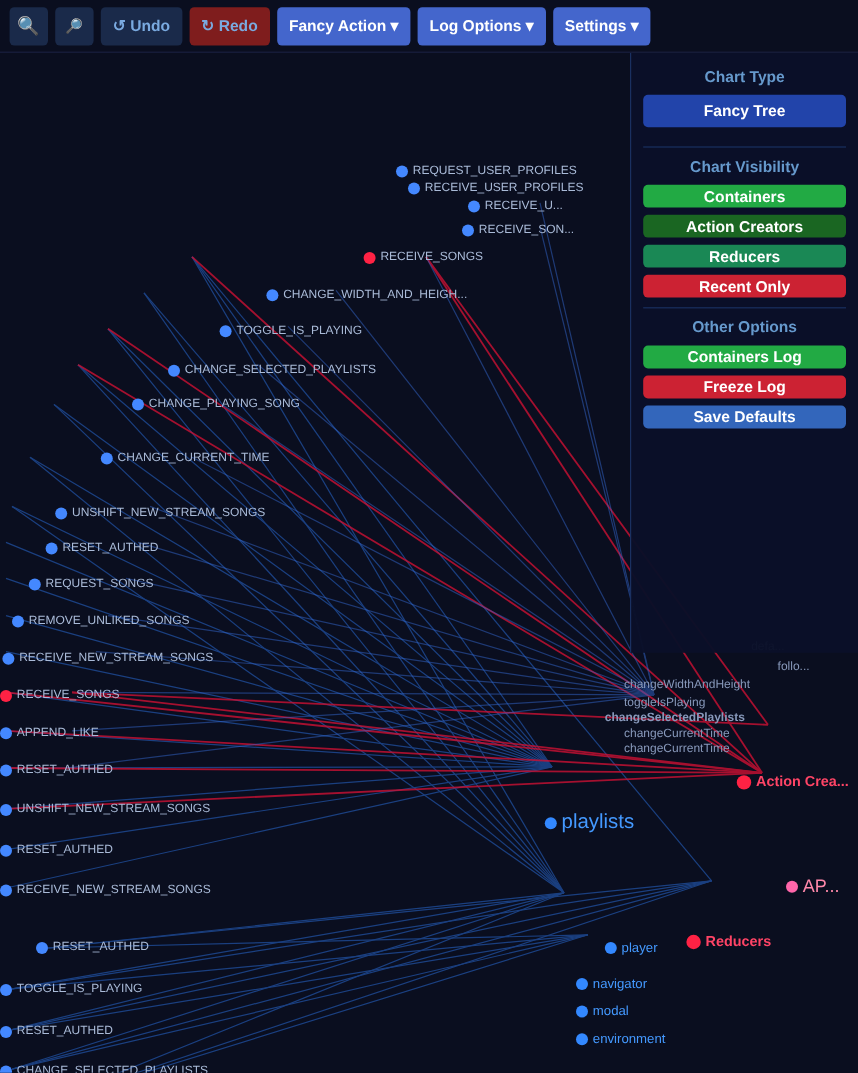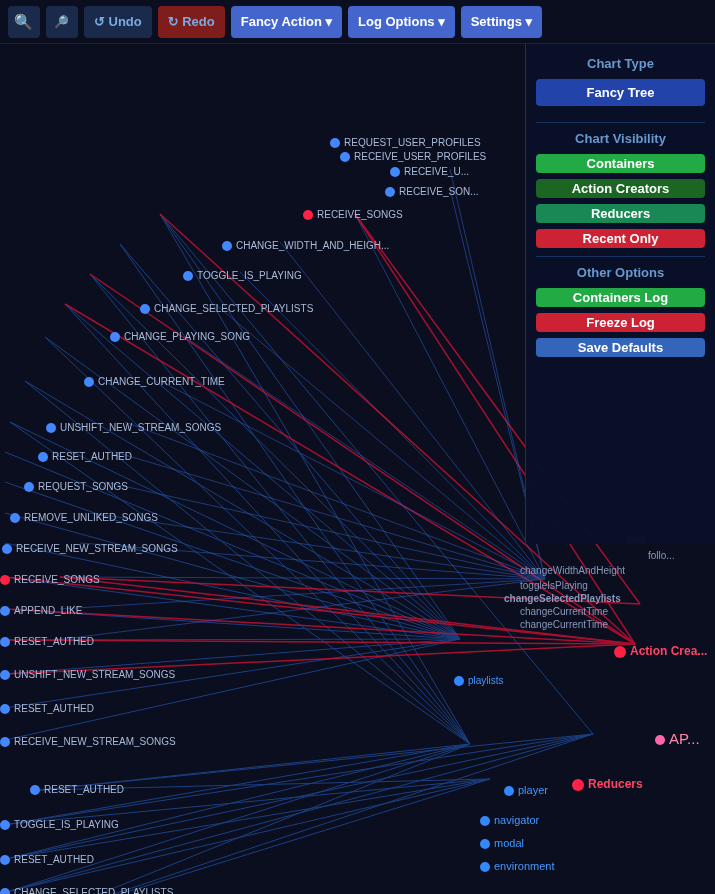--- a/index.html
+++ b/index.html
@@ -363,21 +363,21 @@
   </div>
   <div class="node-label" style="left:0px;top:810px;">
     <span class="node-dot dot-blue"></span>
     <span>RESET_AUTHED</span>
   </div>
   <div class="node-label" style="left:0px;top:843px;">
     <span class="node-dot dot-blue"></span>
     <span>CHANGE_SELECTED_PLAYLISTS</span>
   </div>
 
-  <div class="tree-label" style="left:454px;top:631px;color:#4499ff;font-size:10px;">
+  <div class="tree-label" style="left:454px;top:631px;color:#4499ff;font-size:17px;">
     <span style="display:inline-block;width:10px;height:10px;border-radius:50%;background:#3388ff;margin-right:4px;vertical-align:middle;"></span>playlists
   </div>
   <div class="tree-label" style="left:460px;top:740px;color:#4499ff;font-size:11px;padding-left:44px;">
     <span style="display:inline-block;width:10px;height:10px;border-radius:50%;background:#3388ff;margin-right:4px;vertical-align:middle;"></span>player
   </div>
   <div class="tree-label" style="left:480px;top:770px;color:#4499ff;font-size:11px;">
     <span style="display:inline-block;width:10px;height:10px;border-radius:50%;background:#3388ff;margin-right:4px;vertical-align:middle;"></span>navigator
   </div>
   <div class="tree-label" style="left:480px;top:793px;color:#4499ff;font-size:11px;">
     <span style="display:inline-block;width:10px;height:10px;border-radius:50%;background:#3388ff;margin-right:4px;vertical-align:middle;"></span>modal

